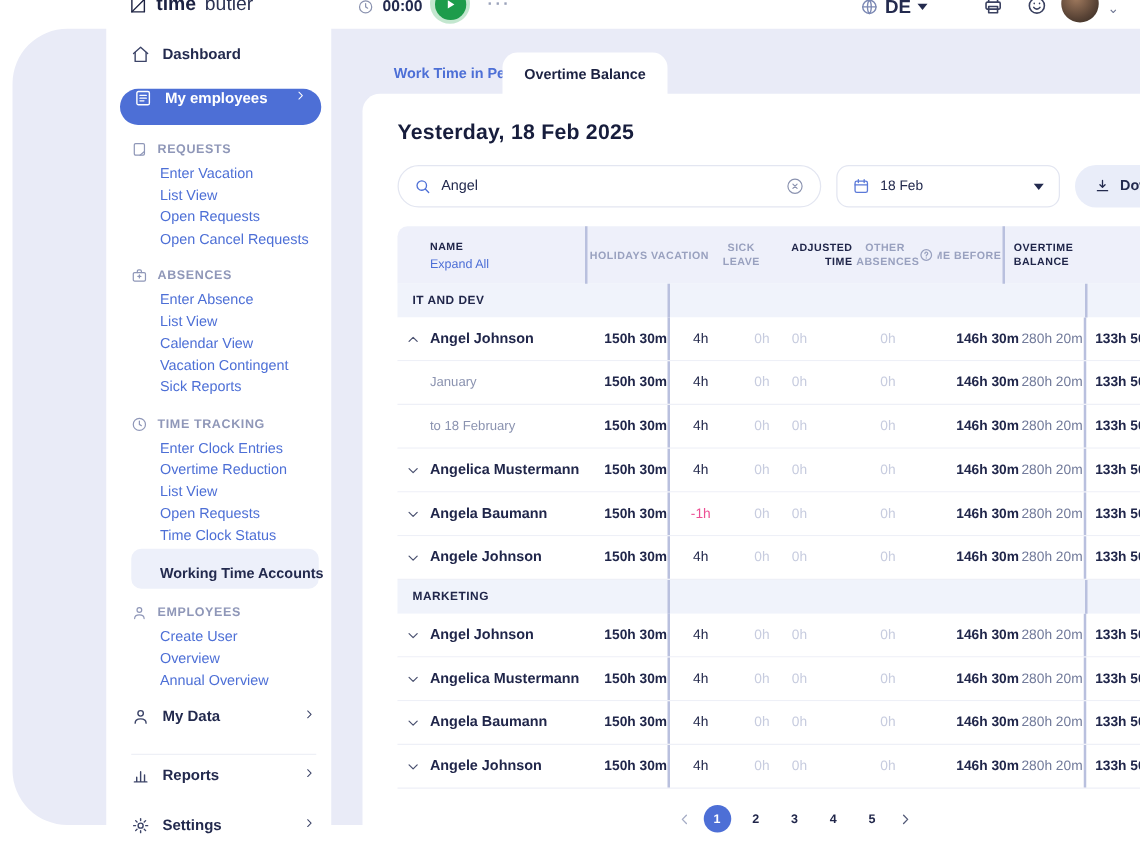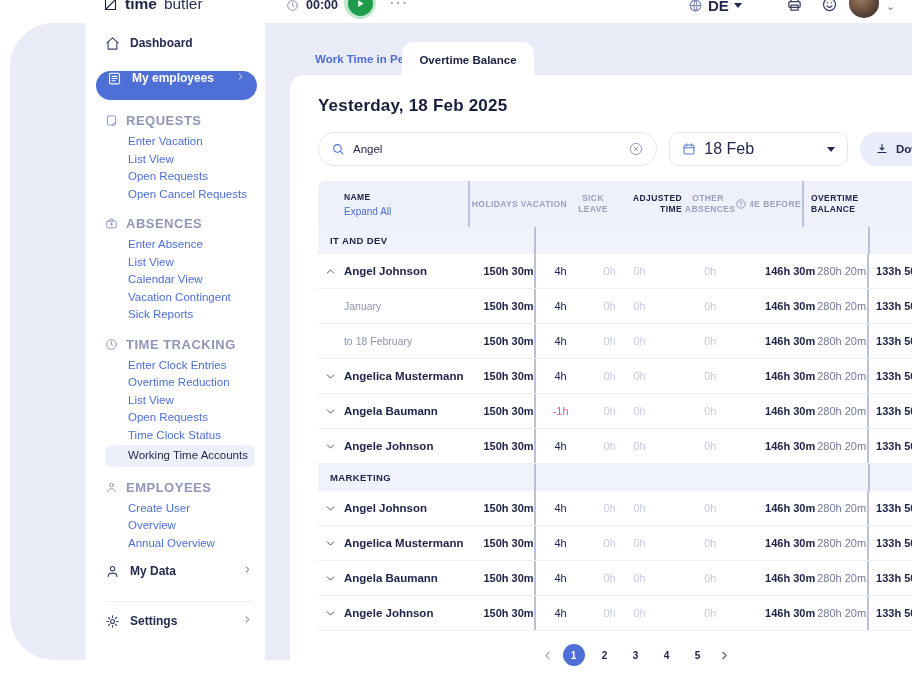--- a/index.html
+++ b/index.html
@@ -32,41 +32,41 @@
   .av-caret{position:absolute;left:886px;top:0px;color:#6b7390;font-size:11px;z-index:6}
 
   
   .sidebar{position:absolute;left:85px;top:0;width:180px;height:679px;background:#fff;padding:36px 12px 0 20px;z-index:4}
   .sb-item{display:flex;align-items:flex-start;gap:10px;font-weight:700;font-size:12px;color:#232a4e;height:28px;cursor:pointer}
   .sb-item .mi{width:15px;height:15px;color:#3c4468;flex:none}
   .sb-item .sp{flex:1}
   .sb-item .chev{width:11px;height:11px;color:#3c4468;flex:none}
   .pill{background:#4d6fd6;color:#fff;border-radius:16px;height:29px;padding:0 11px;margin:7px -4px 6px -9px}
   .pill .mi,.pill .chev{color:#fff}
-  .sb-sec-head{display:flex;align-items:center;gap:8px;color:#8f97b8;font-size:13px;font-weight:700;letter-spacing:.5px;margin:13px 0 5px}
+  .sb-sec-head{display:flex;align-items:center;gap:8px;color:#8f97b8;font-size:10px;font-weight:700;letter-spacing:.5px;margin:13px 0 5px}
   .sb-sec-head .si{width:13px;height:13px;flex:none}
   .sb-link{font-size:11.5px;line-height:17.5px;color:#4d6fd6;padding:0 0 0 23px;cursor:pointer;white-space:nowrap}
-  .sb-link.active{color:#232a4e;font-weight:400;background:#edf0fa;border-radius:8px;padding:2px 4px 2px 23px;margin:1px -2px 1px 0}
+  .sb-link.active{color:#232a4e;font-weight:700;background:#edf0fa;border-radius:8px;padding:12px 4px 2px 23px;margin:1px -2px 1px 0}
   .sb-div{border-top:1px solid #eef0f6;margin:9px 0}
   .mt{margin-top:12px}
 
   
   .tab-inactive{position:absolute;left:315px;top:42px;height:34px;line-height:34px;font-size:11.5px;font-weight:700;color:#4d6fd6;z-index:3;cursor:pointer}
   .tab-active{position:absolute;left:402px;top:42px;width:132px;height:35px;background:#fff;border-radius:12px 12px 0 0;display:flex;align-items:center;justify-content:center;font-size:11.5px;font-weight:700;color:#1c2242;z-index:3;cursor:pointer}
   .card{position:absolute;left:290px;top:75px;width:690px;height:604px;background:#fff;border-radius:14px 0 0 0;padding:21px 0 0 28px;z-index:2}
   .title{font-size:17px;font-weight:800;letter-spacing:.2px;color:#171d3c}
 
   .filters{display:flex;align-items:center;gap:12px;margin-top:16px}
   .search{width:352px;height:34px;border:1px solid #e3e6f1;border-radius:17px;background:#fff;display:flex;align-items:center;padding:0 12px;gap:8px}
   .search .sic{width:14px;height:14px;color:#4d6fd6;flex:none}
   .search input{border:none;outline:none;flex:1;font-size:11.5px;font-family:"Liberation Sans",sans-serif;color:#232a4e;background:transparent}
   .search .xic{width:16px;height:16px;color:#8b93b0;flex:none;cursor:pointer;stroke-width:1.4}
   .datef{width:185px;height:34px;border:1px solid #e3e6f1;border-radius:10px;background:#fff;display:flex;align-items:center;padding:0 12px;gap:8px;cursor:pointer}
   .datef .cic{width:14px;height:14px;color:#5b79d8;flex:none}
-  .datef .dv{flex:1;font-size:16px;color:#232a4e}
+  .datef .dv{flex:1;font-size:11px;color:#232a4e}
   .dlbtn{height:34px;width:120px;background:#e9edf9;border-radius:17px;display:flex;align-items:center;padding:0 15px;gap:7px;font-size:11.5px;font-weight:700;color:#232a4e;cursor:pointer;flex:none}
   .dlbtn .dic{width:14px;height:14px;flex:none}
 
   
   .table{margin-top:15px;width:635px}
   .trow{display:flex;align-items:stretch}
   .thead{background:#eef0fa;height:46px;border-radius:8px 8px 0 0}
   .cell{display:flex;align-items:center}
   .c-chev{width:26px;justify-content:center}
   .c-name{width:124px}
@@ -224,20 +224,29 @@
     <svg class="ic mi" viewBox="0 0 24 24">
         <circle cx="12" cy="7.5" r="3.5"></circle>
         <path d="M5 20c0-3.5 3-5.5 7-5.5s7 2 7 5.5"></path>
       </svg>
     <span class="sp">My Data</span>
     <svg class="ic chev" viewBox="0 0 24 24">
         <path d="M9 6l6 6-6 6"></path>
       </svg>
   </div>
   <div class="sb-div"></div>
+  <div class="sb-item">
+    <svg class="ic mi" viewBox="0 0 24 24">
+        <path d="M4 20h16M7 20v-6M12 20V7M17 20v-9"></path>
+      </svg>
+    <span class="sp">Reports</span>
+    <svg class="ic chev" viewBox="0 0 24 24">
+        <path d="M9 6l6 6-6 6"></path>
+      </svg>
+  </div>
   <div class="sb-item mt">
     <svg class="ic mi" viewBox="0 0 24 24">
         <circle cx="12" cy="12" r="3.2"></circle>
         <path d="M12 3v2.5M12 18.5V21M3 12h2.5M18.5 12H21M5.6 5.6l1.8 1.8M16.6 16.6l1.8 1.8M18.4 5.6l-1.8 1.8M7.4 16.6l-1.8 1.8"></path>
       </svg>
     <span class="sp">Settings</span>
     <svg class="ic chev" viewBox="0 0 24 24">
         <path d="M9 6l6 6-6 6"></path>
       </svg>
   </div>

